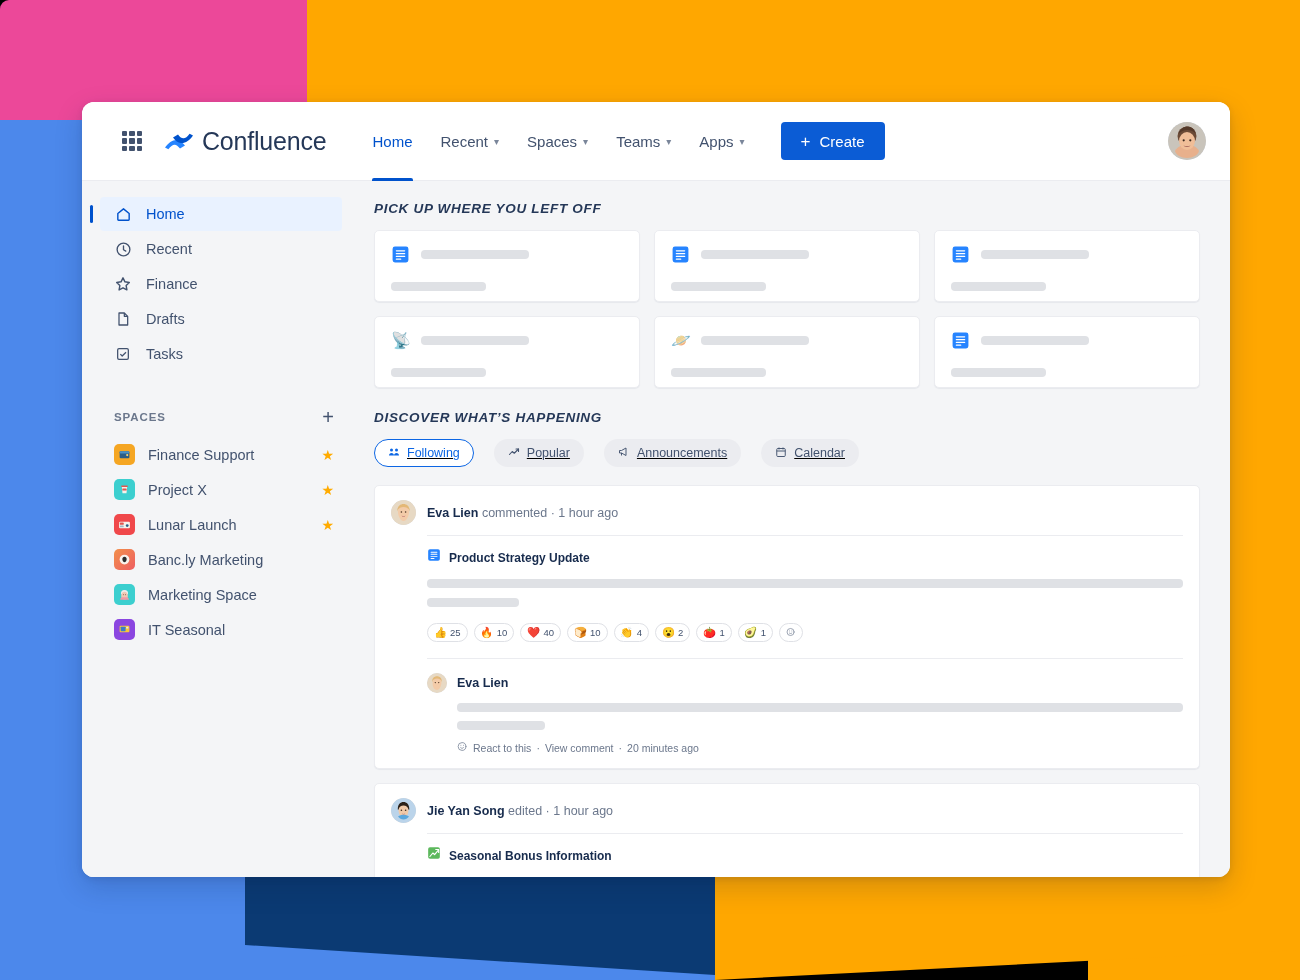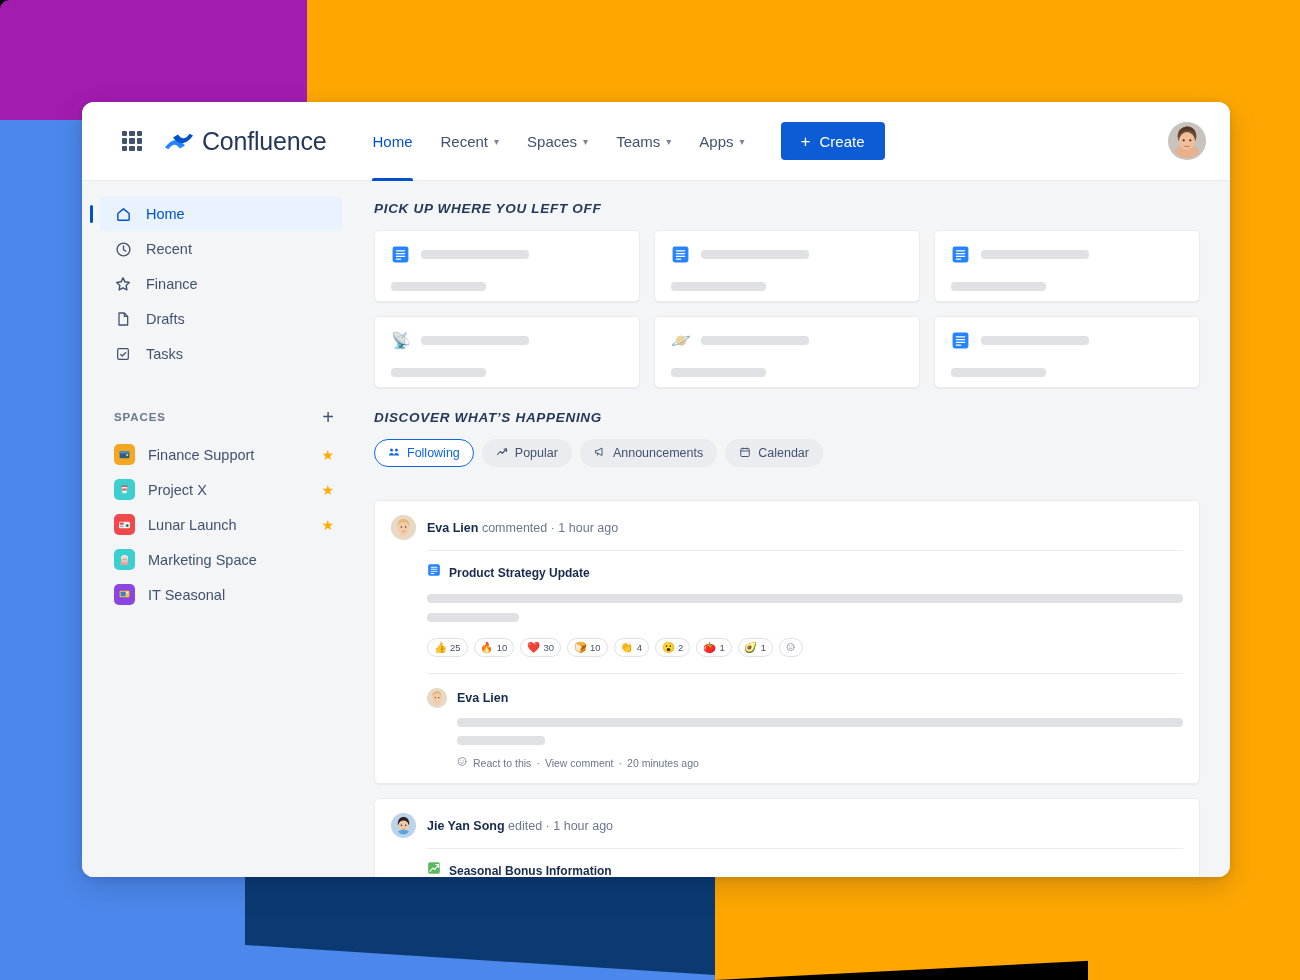--- a/index.html
+++ b/index.html
@@ -2,21 +2,21 @@
 <html><head>
 <meta charset="utf-8">
 <style>
   * { box-sizing: border-box; margin: 0; padding: 0; }
   html, body {
     width: 1300px; height: 980px;
     background: #000;
     font-family: "Liberation Sans", sans-serif;
     overflow: hidden;
   }
-  #stage { position: relative; width: 1300px; height: 780px; background:#a21caf;border-radius:9px; }
+  #stage { position: relative; width: 1300px; height: 780px; background:#ec4899;border-radius:9px; }
 
   
   .bg-shape { position: absolute; }
   #shape-blue-left {
     left: 0; top: 120px; width: 250px; height: 760px;
     background: #4C88EB;
   }
   #shape-orange-top {
     left: 0; top: 0; width: 1300px; height: 400px;
     background: #FFA700;
@@ -160,21 +160,21 @@
     height: 72px; padding: 14px 16px; cursor:pointer;
     box-shadow: 0 1px 1px rgba(9,30,66,.06);
   }
   .rcard .row1 { display:flex; align-items:center; gap:11px; }
   .rcard .doc-ico { width:19px; height:19px; flex:0 0 19px; }
   .rcard .emo { font-size:16px; width:19px; flex:0 0 19px; text-align:center; }
   .skel { background:#DFE1E5; border-radius:4px; height:9px; }
   .rcard .s1 { width: 108px; }
   .rcard .s2 { width: 95px; margin-top:18px; }
 
-  .tabs { display:flex; gap:8px; margin-bottom:33px; }
+  .tabs { display:flex; gap:20px; margin-bottom:18px;text-decoration:underline; }
   .tab {
     height: 28px; border-radius: 14px; padding: 0 13px;
     display:flex; align-items:center; gap:7px;
     font-size: 12.5px; color:#42526E; background:#EBECF0;
     cursor:pointer; border:1px solid transparent; white-space:nowrap;
   }
   .tab.active { background:#fff; border-color:#0C66E4; color:#0C66E4; }
   .tab .ti { font-size: 11.5px; line-height:1; }
 
   
@@ -381,20 +381,29 @@
                 <rect x="2" y="7" width="20" height="12" rx="2" fill="#F7F3EC"></rect>
                 <rect x="3.5" y="8.5" width="7" height="4" rx="1" fill="#E0564F"></rect>
                 <circle cx="17" cy="14" r="2.6" fill="#2B5D86"></circle>
                 <rect x="3.5" y="14" width="7" height="3" rx="1" fill="#9FB7C9"></rect>
               </svg>
           </span>
           <span class="lbl">Lunar Launch</span>
           <span class="star">★</span>
         </div>
 
+        <div class="space-item">
+          <span class="space-ico" style="background:linear-gradient(135deg,#F2904B,#EE5E62)">
+            <svg width="13" height="13" viewBox="0 0 24 24">
+                <circle cx="12" cy="12" r="9" fill="#F8F2EC"></circle>
+                <path d="M12 7c2.5 0 4 2 4 4.2 0 3-2 5.8-4 5.8s-4-2.8-4-5.8C8 9 9.5 7 12 7z" fill="#2B2B2B"></path>
+              </svg>
+          </span>
+          <span class="lbl">Banc.ly Marketing</span>
+        </div>
 
         <div class="space-item">
           <span class="space-ico" style="background:#3CCFCF">
             <svg width="13" height="13" viewBox="0 0 24 24">
                 <path d="M6 10a6 6 0 0 1 12 0v5a6 6 0 0 1-12 0z" fill="#F2C9B4"></path>
                 <path d="M5.5 10a6.5 6.5 0 0 1 13 0c0 1-.6 1.6-1.2 1.2-.8-3-3-4.2-5.3-4.2s-4.5 1.2-5.3 4.2C6.1 11.6 5.5 11 5.5 10z" fill="#EDEDED"></path>
                 <path d="M7 17h10c2 1 3 2.6 3 4.5H4c0-1.9 1-3.5 3-4.5z" fill="#F29AA6"></path>
                 <circle cx="10" cy="12.5" r=".9" fill="#4A3026"></circle>
                 <circle cx="14" cy="12.5" r=".9" fill="#4A3026"></circle>
               </svg>
@@ -585,21 +594,21 @@
               <div class="rbtn">
                 <span class="e">👍</span>
                 <span>25</span>
               </div>
               <div class="rbtn">
                 <span class="e">🔥</span>
                 <span>10</span>
               </div>
               <div class="rbtn">
                 <span class="e">❤️</span>
-                <span>30</span>
+                <span>40</span>
               </div>
               <div class="rbtn">
                 <span class="e">🍞</span>
                 <span>10</span>
               </div>
               <div class="rbtn">
                 <span class="e">👏</span>
                 <span>4</span>
               </div>
               <div class="rbtn">

